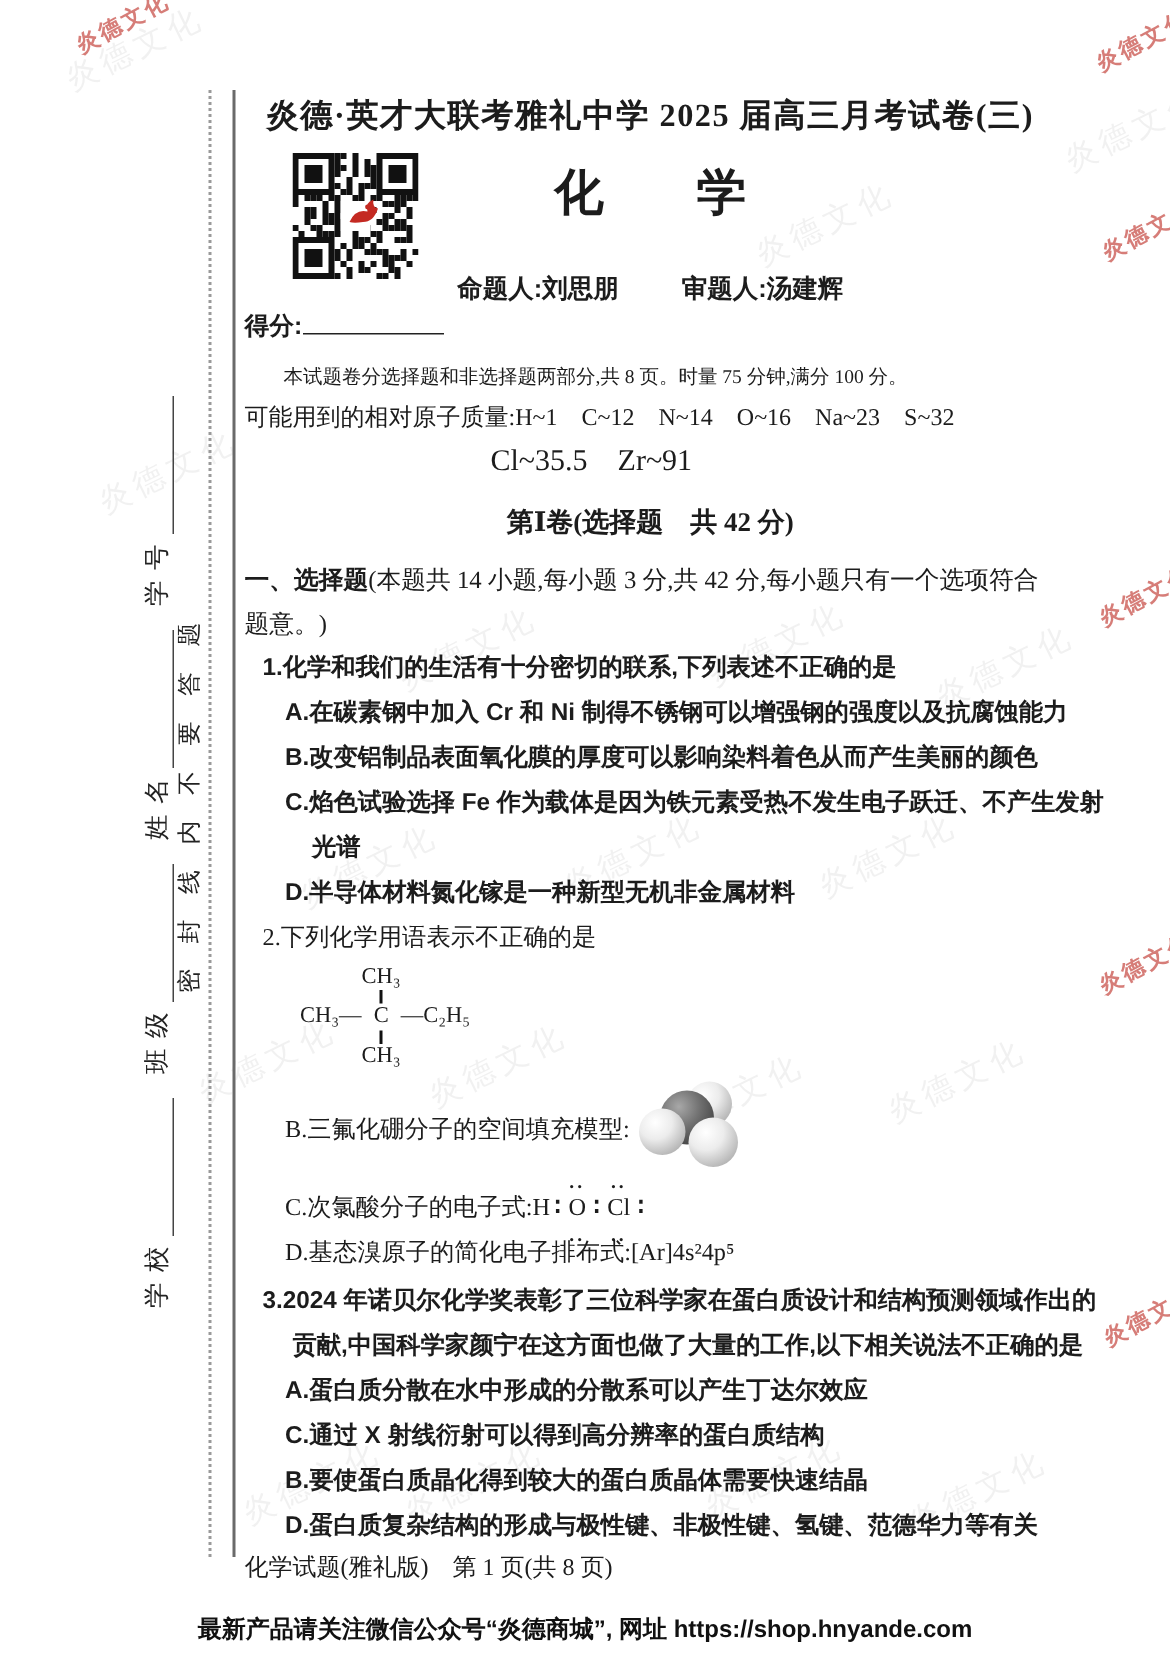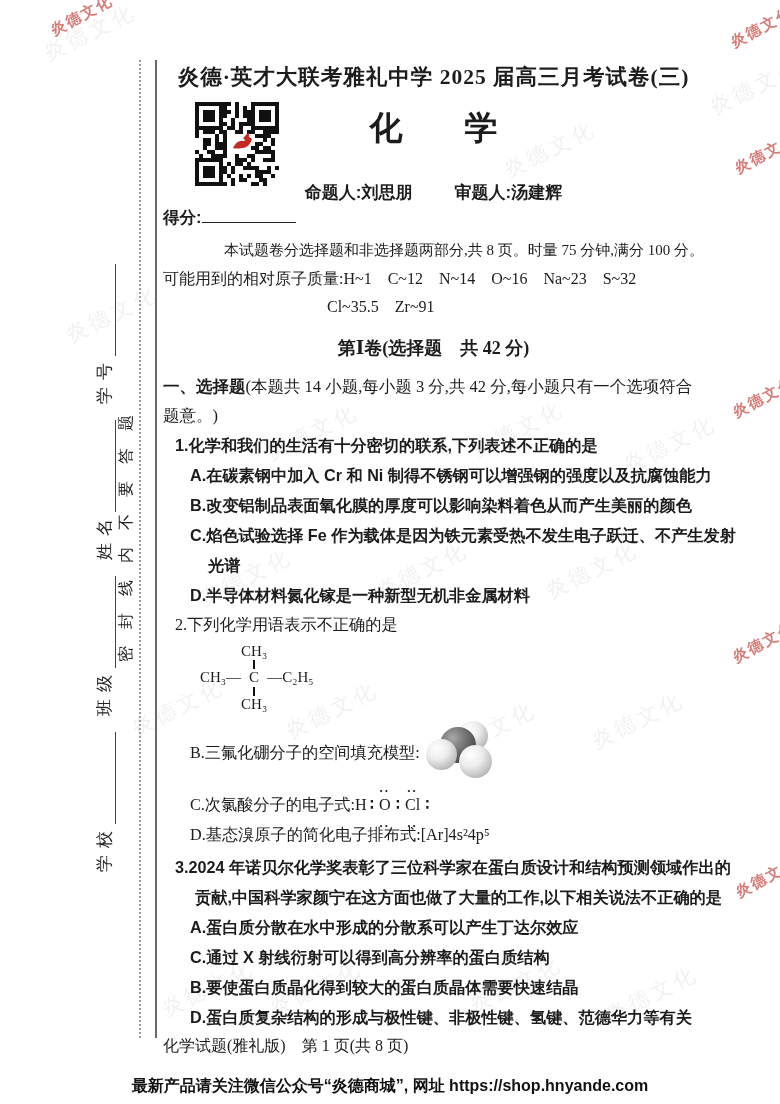--- a/index.html
+++ b/index.html
@@ -48,23 +48,23 @@
              font-size:33px; font-weight:700; letter-spacing:62px; text-indent:62px;
              font-family:"Liberation Sans",sans-serif; }
   .authors { position:absolute; left:0; right:0; bottom:2px; text-align:center;
              font-size:17px; font-weight:700; font-family:"Liberation Sans",sans-serif; }
   .authors .gap { margin-left:42px; }
 
   .score-row { height:30px; text-align:left; padding-right:70px;
                font-family:"Liberation Sans",sans-serif; font-weight:700; font-size:16.5px; }
   .blank { display:inline-block; width:94px; border-bottom:1.5px solid #222; height:1em; }
 
-  .p1 { line-height:29px; text-indent:2em; font-size:15px;text-align:right; }
+  .p1 { line-height:29px; text-indent:2em; font-size:13px; }
   .masses1 { line-height:28px; font-size:16px; }
-  .masses2 { line-height:28px; font-size:16px; padding-left:164px; }
+  .masses2 { line-height:28px; font-size:20px; padding-left:164px; }
 
   .sec { line-height:30px; margin-top:12px; text-align:center; font-weight:700; font-size:18px; }
 
   .dir { line-height:30px; margin-top:9px; font-size:16.5px; }
   .dir2 { line-height:28px; font-size:16.5px; }
 
   .q { font-size:16.2px; }
   .q .ln { line-height:30px; }
   .stem { padding-left:12px; }
   .stem-cont { padding-left:32px; }

